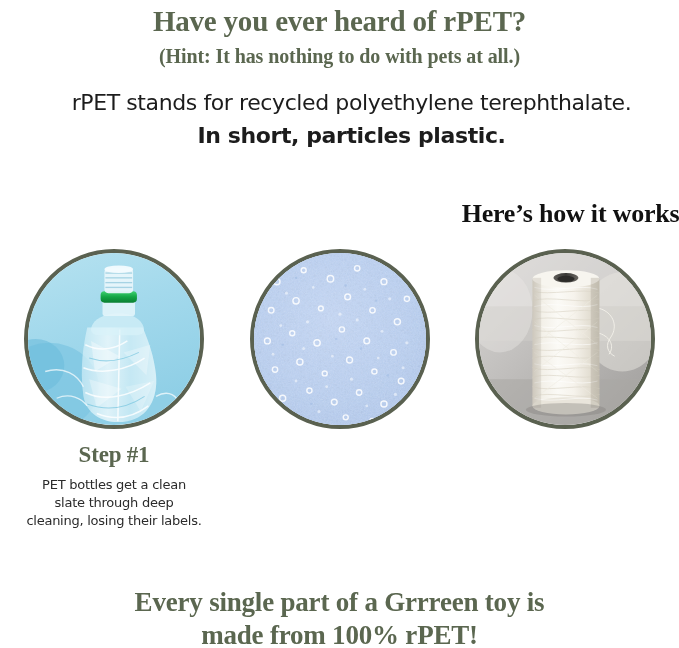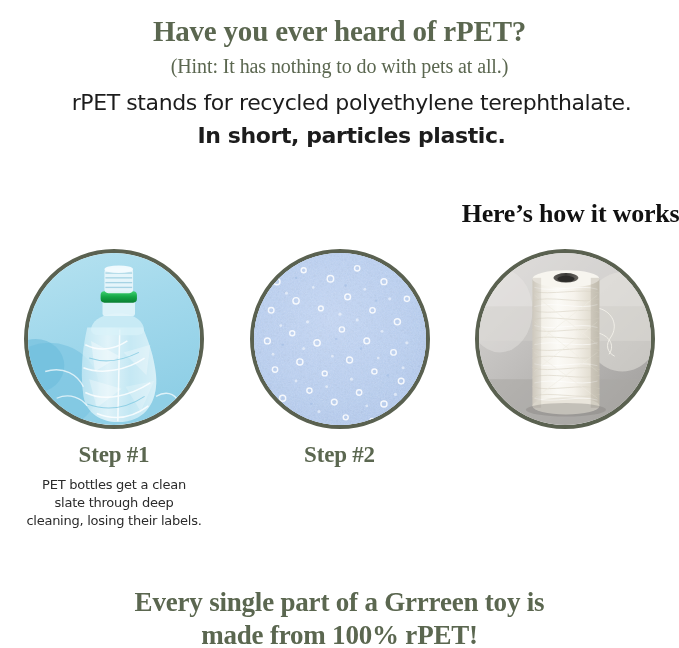--- a/index.html
+++ b/index.html
@@ -19,37 +19,37 @@
   .infographic {
     position: relative;
     width: 679px;
     height: 648px;
     background: #ffffff;
   }
 
   
   .headline-block {
     position: absolute;
-    top: 14px;
+    top: 4px;
     left: 0;
     width: 679px;
     text-align: center;
   }
   .headline {
     font-family: "Liberation Serif", serif;
     font-weight: bold;
     font-size: 29px;
     line-height: 34px;
     color: #5b6750;
     letter-spacing: -0.2px;
     margin: 0;
   }
   .headline-hint {
     font-family: "Liberation Serif", serif;
-    font-weight: normal;
+    font-weight: bold;
     font-size: 20px;
     line-height: 24px;
     color: #5b6750;
     margin: 6px 0 0 0;
     letter-spacing: -0.1px;
   }
 
   
   .definition-block {
     position: absolute;
@@ -345,21 +345,20 @@
               <circle cx="128" cy="50" r="1.2"></circle>
             <circle cx="30" cy="96" r="1.4"></circle>
               <circle cx="86" cy="90" r="1.3"></circle>
               <circle cx="140" cy="128" r="1.4"></circle>
             <circle cx="60" cy="158" r="1.2"></circle>
               <circle cx="112" cy="100" r="1.3"></circle>
               <circle cx="16" cy="142" r="1.4"></circle>
           </g>
         </svg>
       </div>
-      <h3 class="step-title">Step #2</h3>
     </div>
 
     <div class="step">
       <div class="step-circle">
         <svg viewBox="0 0 180 180" preserveAspectRatio="xMidYMid slice" role="img">
           <defs>
             <linearGradient id="spoolBg" x1="0" y1="0" x2="1" y2="1">
               <stop offset="0%" stop-color="#d9d7d4"></stop>
               <stop offset="40%" stop-color="#c2c0be"></stop>
               <stop offset="70%" stop-color="#b0aeac"></stop>

